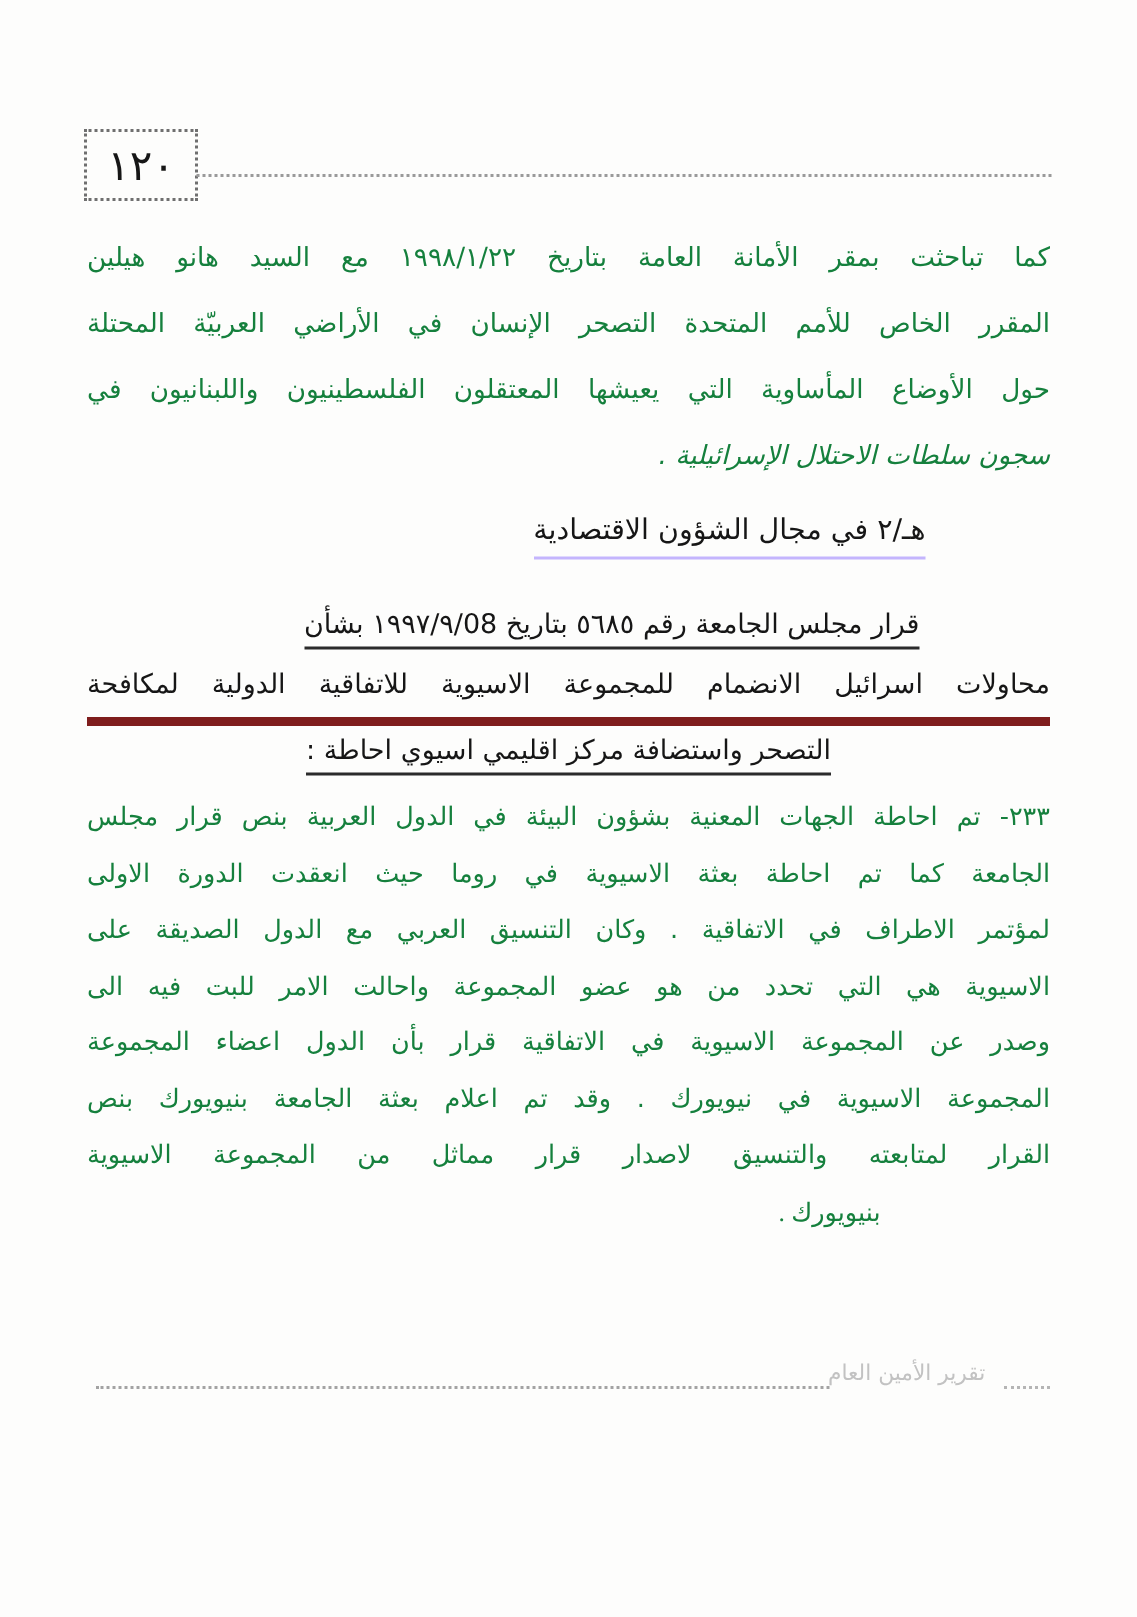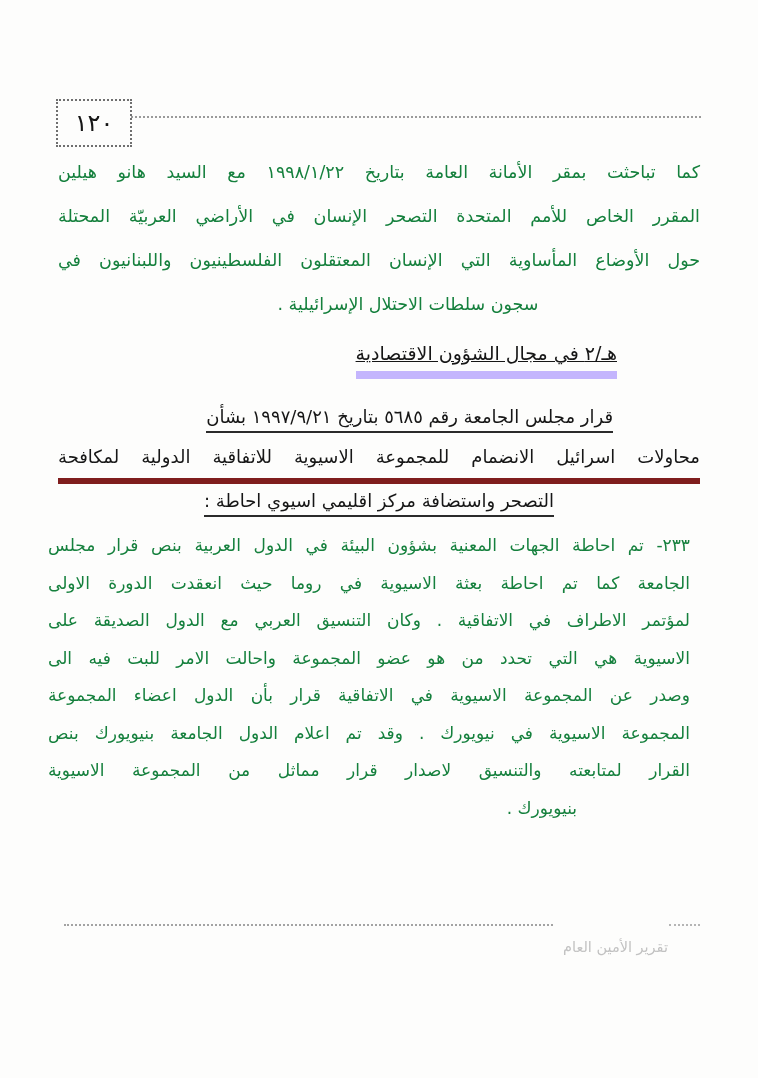--- a/index.html
+++ b/index.html
@@ -17,29 +17,29 @@
   .page {
     position: relative;
     width: 758px;
     height: 1078px;
     background: #fdfdfc;
   }
 
   
   .pagenum-box {
     position: absolute;
-    top: 99px;
+    top: 86px;
     left: 56px;
     width: 72px;
     height: 44px;
     border: 2px dotted #6f6f6f;
     display: flex;
     align-items: center;
     justify-content: center;
-    font-size: 24px;
+    font-size: 28px;
     letter-spacing: 3px;
     color: #161616;
     background: #fdfdfc;
   }
   .header-rule {
     position: absolute;
     top: 116px;
     left: 131px;
     width: 570px;
     height: 0;
@@ -61,34 +61,34 @@
   }
 
   .intro {
     position: absolute;
     top: 150px;
     right: 58px;
     width: 642px;
   }
   .intro .textline { line-height: 44px; height: 44px; }
   .intro .lastline {
-    text-align: center;
+    text-align: right;
     padding-left: 58px;
+    font-style: italic;
   }
 
   .heading {
     position: absolute;
     top: 342px;
     right: 141px;
     direction: rtl;
     font-size: 19px;
     color: #161616;
-    border-bottom: 8px solid #c4b5fd;
+    border-bottom: 2px solid #c4b5fd;
     padding-bottom: 7px;
-    text-decoration: underline;
   }
 
   .restitle {
     position: absolute;
     top: 400px;
     right: 58px;
     width: 642px;
   }
   .restitle .tline {
     direction: rtl;
@@ -109,55 +109,55 @@
     text-align-last: justify;
     text-justify: inter-word;
     border-bottom: 6px solid #7f1d1d;
     height: 38px;
   }
   .restitle .tline-3 { text-align: center; }
 
   .item233 {
     position: absolute;
     top: 527px;
-    right: 68px;
+    right: 58px;
     width: 642px;
     margin-left: 20px;
   }
   .item233 .textline {
     font-size: 17px;
     line-height: 37.5px;
     height: 37.5px;
   }
   .item233 .lastline {
     text-align: right;
     padding-right: 113px;
     box-sizing: border-box;
+    font-family: Liberation Serif, serif;
   }
 
   
   .footer-rule {
     position: absolute;
     top: 924px;
     left: 64px;
     width: 489px;
     height: 0;
     border-top: 2px dotted #a3a3a3;
   }
   .footer-watermark {
     position: absolute;
     top: 908px;
     left: 552px;
     width: 116px;
     direction: rtl;
-    text-align: right;
+    text-align: left;
     font-size: 14.5px;
     color: #c2c2c2;
     white-space: nowrap;
-    margin-top: 31px;
   }
   .footer-rule-short {
     position: absolute;
     top: 924px;
     left: 669px;
     width: 31px;
     height: 0;
     border-top: 2px dotted #b5b5b5;
   }
 </style>
@@ -167,43 +167,43 @@
 <div class="page">
 
   <div class="pagenum-box">
     <span>١٢٠</span>
   </div>
   <div class="header-rule"></div>
 
   <div class="intro">
     <div class="textline just">كما تباحثت بمقر الأمانة العامة بتاريخ ١٩٩٨/١/٢٢ مع السيد هانو هيلين</div>
     <div class="textline just">المقرر الخاص للأمم المتحدة التصحر الإنسان في الأراضي العربيّة المحتلة</div>
-    <div class="textline just">حول الأوضاع المأساوية التي الإنسان المعتقلون الفلسطينيون واللبنانيون في</div>
+    <div class="textline just">حول الأوضاع المأساوية التي يعيشها المعتقلون الفلسطينيون واللبنانيون في</div>
     <div class="textline lastline">سجون سلطات الاحتلال الإسرائيلية .</div>
   </div>
 
   <div class="heading">هـ/٢  في مجال الشؤون الاقتصادية</div>
 
   <div class="restitle">
     <div class="tline tline-1">
-      <span class="ul">قرار مجلس الجامعة رقم ٥٦٨٥ بتاريخ ١٩٩٧/٩/٢١ بشأن</span>
+      <span class="ul">قرار مجلس الجامعة رقم ٥٦٨٥ بتاريخ ١٩٩٧/٩/08 بشأن</span>
     </div>
     <div class="tline tline-2">محاولات اسرائيل الانضمام للمجموعة الاسيوية للاتفاقية الدولية لمكافحة</div>
     <div class="tline tline-3">
       <span class="ul">التصحر واستضافة مركز اقليمي اسيوي احاطة :</span>
     </div>
   </div>
 
   <div class="item233">
     <div class="textline just">٢٣٣- تم احاطة الجهات المعنية بشؤون البيئة في الدول العربية بنص قرار مجلس</div>
     <div class="textline just">الجامعة كما تم احاطة بعثة الاسيوية في روما حيث انعقدت الدورة الاولى</div>
     <div class="textline just">لمؤتمر الاطراف في الاتفاقية . وكان التنسيق العربي مع الدول الصديقة على</div>
     <div class="textline just">الاسيوية هي التي تحدد من هو عضو المجموعة واحالت الامر للبت فيه الى</div>
     <div class="textline just">وصدر عن المجموعة الاسيوية في الاتفاقية قرار بأن الدول اعضاء المجموعة</div>
-    <div class="textline just">المجموعة الاسيوية في نيويورك . وقد تم اعلام الدول الجامعة بنيويورك بنص</div>
+    <div class="textline just">المجموعة الاسيوية في نيويورك . وقد تم اعلام بعثة الجامعة بنيويورك بنص</div>
     <div class="textline just">القرار لمتابعته والتنسيق لاصدار قرار مماثل من المجموعة الاسيوية</div>
     <div class="textline lastline">بنيويورك .</div>
   </div>
 
   <div class="footer-rule"></div>
   <div class="footer-watermark">تقرير الأمين العام</div>
   <div class="footer-rule-short"></div>
 
 </div>
 

